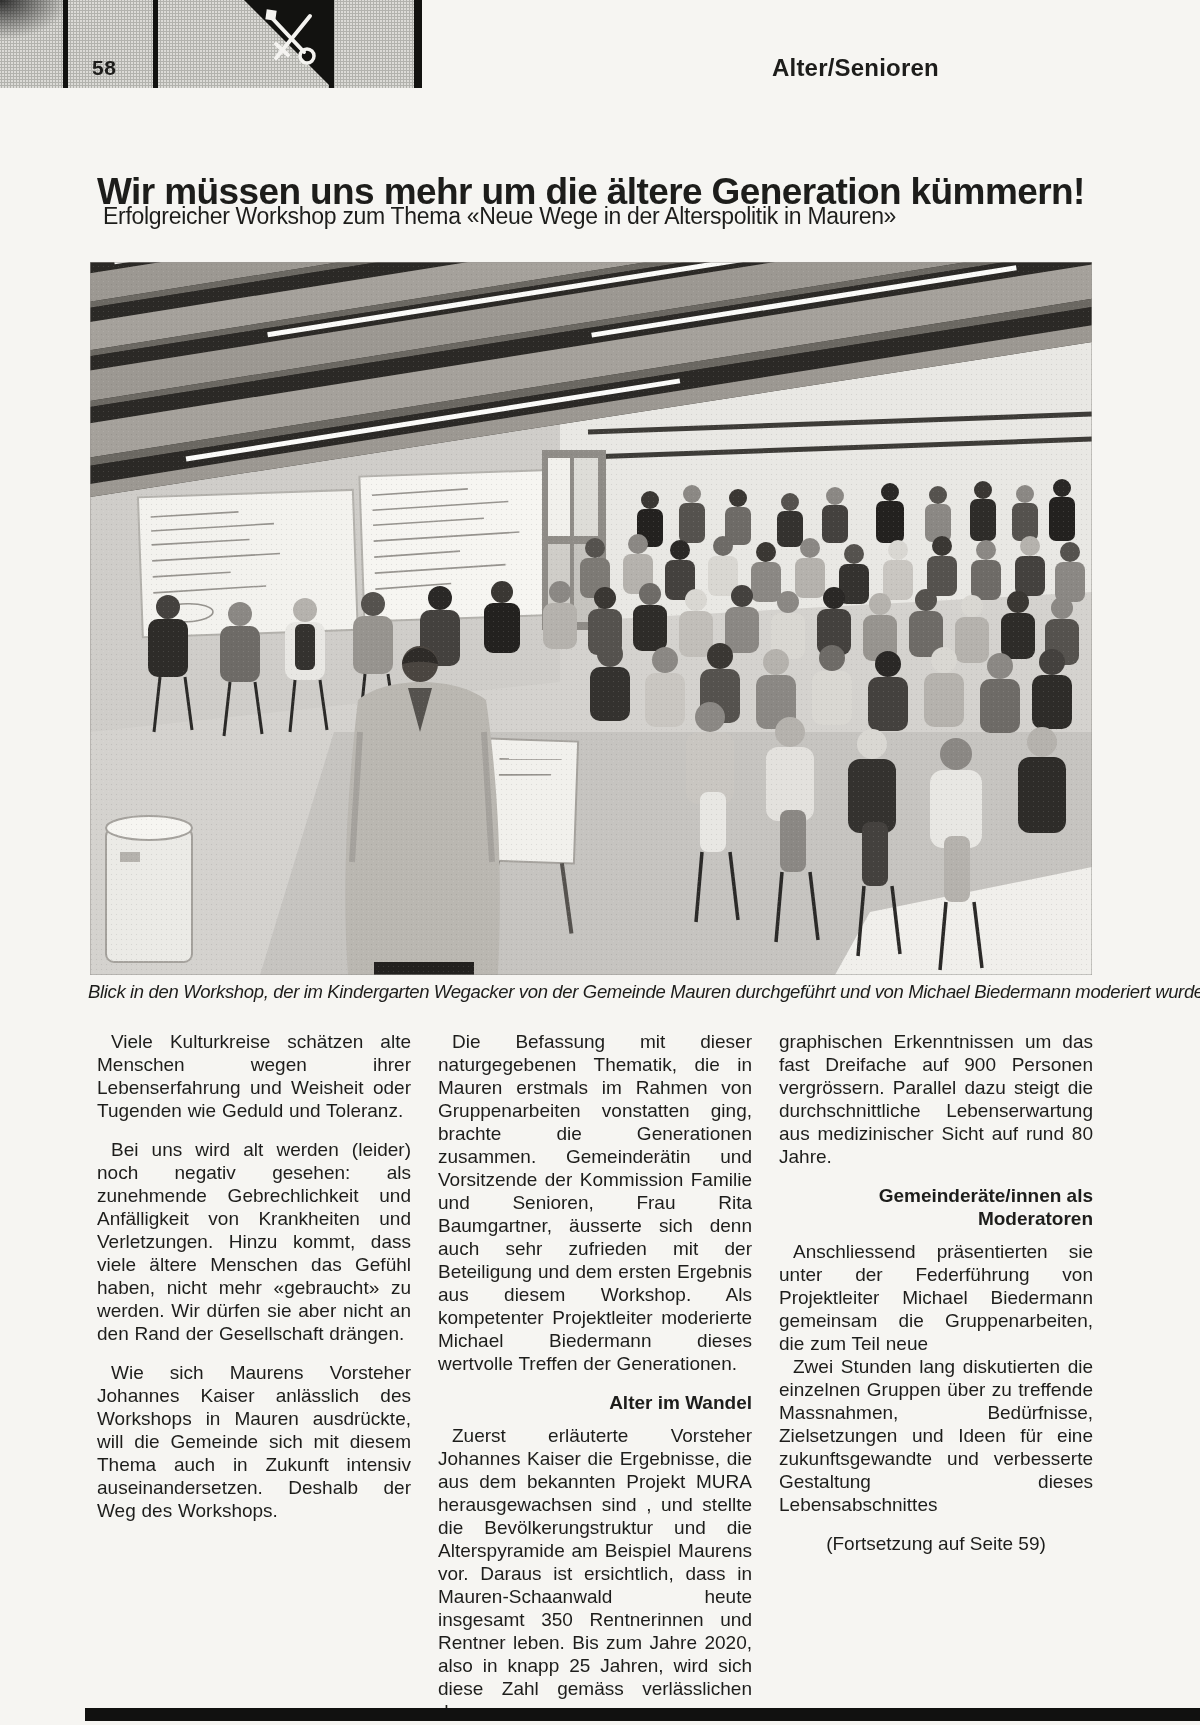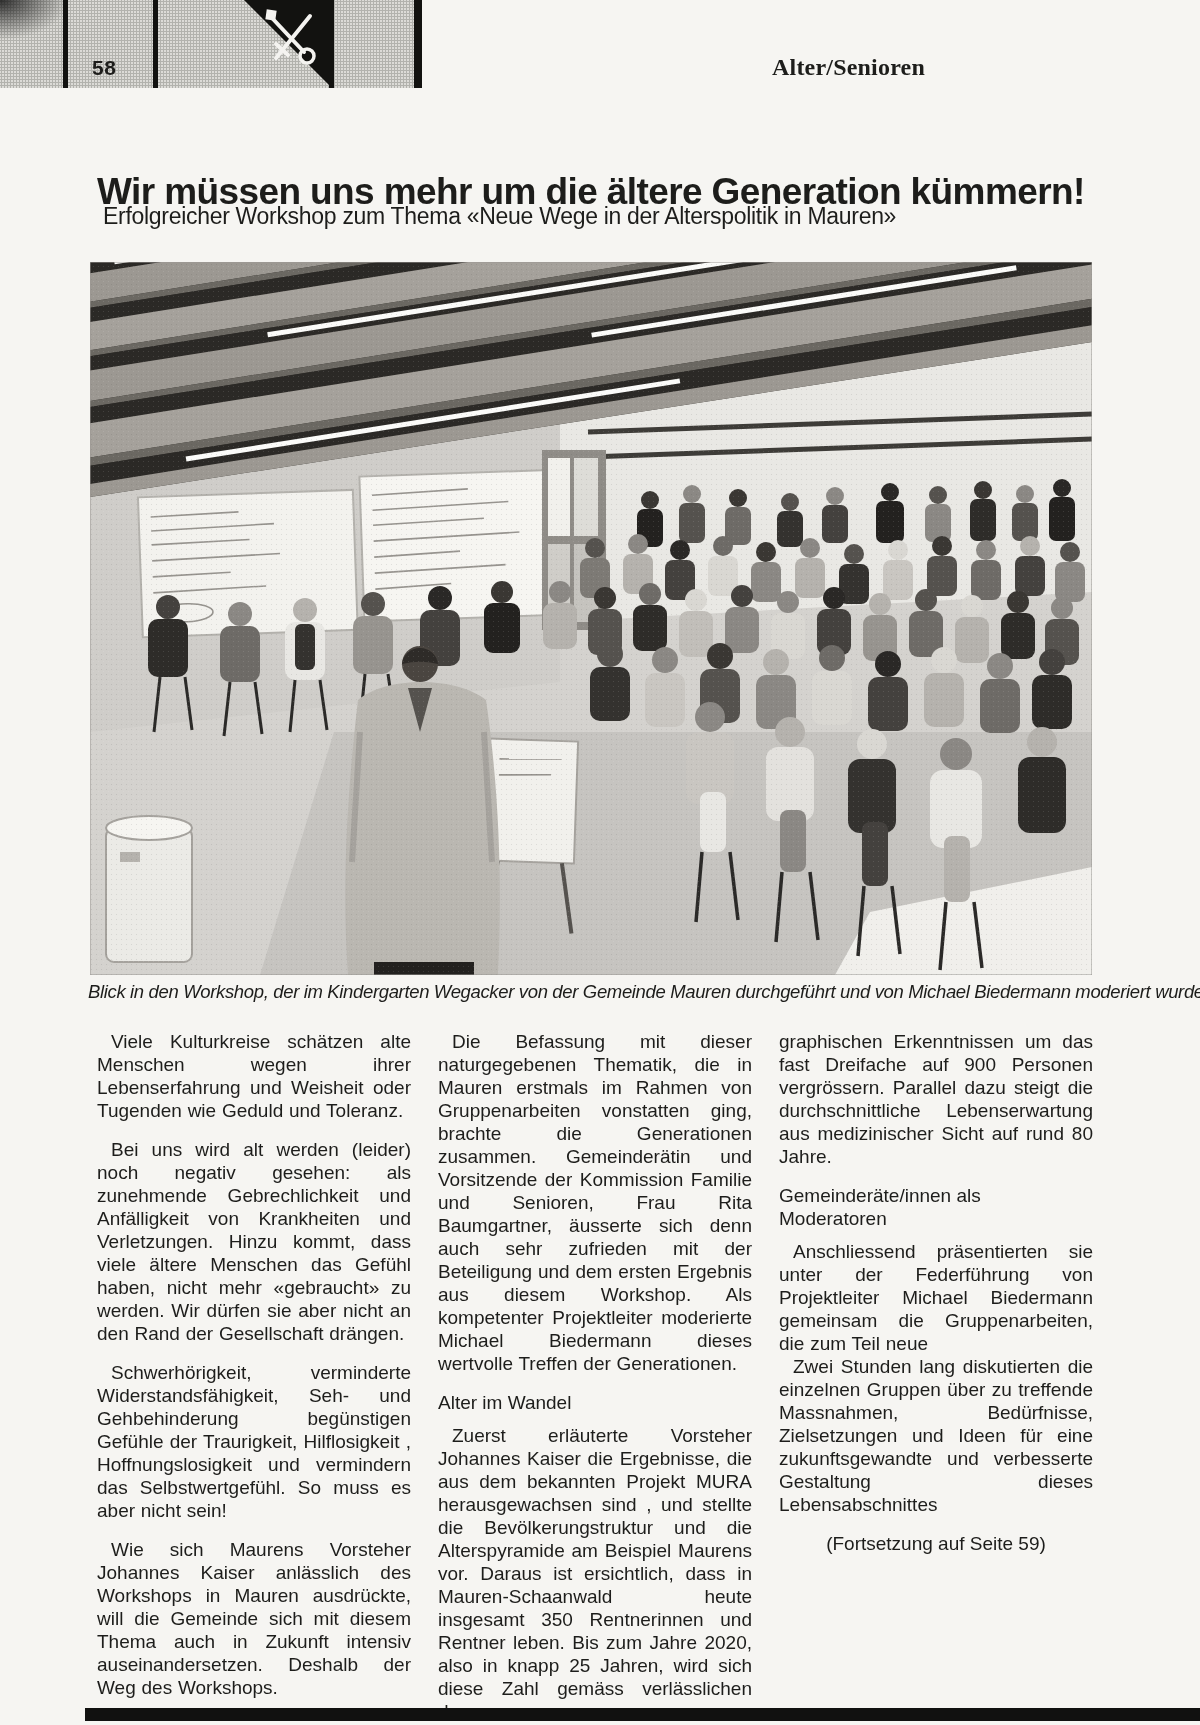--- a/index.html
+++ b/index.html
@@ -22,21 +22,21 @@
   .band .vbar{position:absolute;top:0;height:88px;background:#121210;}
   .vbar.b1{left:63px;width:5px;}
   .vbar.b2{left:153px;width:5px;}
   .vbar.b3{left:329px;width:5px;}
   .vbar.b4{left:414px;width:8px;}
   .page-number{
     position:absolute;left:92px;top:56px;font-size:21px;font-weight:bold;letter-spacing:.5px;
   }
   .triangle-emblem{position:absolute;left:242px;top:0;}
   .section-header{
-    position:absolute;left:772px;top:54px;font-size:24px;font-weight:bold;letter-spacing:.2px;font-family:Liberation Serif, serif;
+    position:absolute;left:772px;top:54px;font-size:24px;font-weight:bold;letter-spacing:.2px;
   }
   
   .headline{
     position:absolute;left:97px;top:146px;width:1000px;
     font-size:37px;font-weight:bold;letter-spacing:-0.6px;line-height:42px;white-space:nowrap;
   }
   .subheadline{
     position:absolute;left:103px;top:203px;width:1000px;
     font-size:23px;letter-spacing:-0.3px;
   }
@@ -51,21 +51,21 @@
     font-style:italic;font-size:18.5px;letter-spacing:-0.35px;white-space:nowrap;
   }
   
   .cols{
     position:absolute;left:97px;top:1030px;width:996px;
     display:grid;grid-template-columns:1fr 1fr 1fr;column-gap:27px;
     font-size:19px;line-height:23px;text-align:justify;
   }
   .cols p{margin:0 0 16px;text-indent:14px;word-spacing:.5px;}
   .cols p.no-indent{text-indent:0;}
-  .cols h3{font-size:19px;line-height:23px;margin:6px 0 10px;text-align:left;font-weight:normal;}
+  .cols h3{font-size:19px;line-height:23px;margin:6px 0 10px;text-align:right;font-weight:bold;}
   .continuation{text-align:center;text-indent:0;margin:12px;}
   
   .bottom-bar{
     position:absolute;left:85px;top:1708px;width:1115px;height:13px;background:#111110;
   }
 </style>
 </head>
 <body>
 
 <div class="band">
@@ -357,21 +357,20 @@
     <rect x="0" y="0" width="1002" height="713" fill="none" stroke="#9b9894" stroke-width="1"></rect>
   </svg>
 </div>
 
 <div class="caption">Blick in den Workshop, der im Kindergarten Wegacker von der Gemeinde Mauren durchgeführt und von Michael Biedermann moderiert wurde.</div>
 
 <div class="cols">
   <div class="col">
     <p>Viele Kulturkreise schätzen alte Menschen wegen ihrer Lebenserfahrung und Weisheit oder Tugenden wie Geduld und Toleranz.</p>
     <p>Bei uns wird alt werden (leider) noch negativ gesehen: als zunehmende Gebrechlichkeit und Anfälligkeit von Krankheiten und Verletzungen. Hinzu kommt, dass viele ältere Menschen das Gefühl haben, nicht mehr «gebraucht» zu werden. Wir dürfen sie aber nicht an den Rand der Gesellschaft drängen.</p>
-    <p>Schwerhörigkeit, verminderte Widerstandsfähigkeit, Seh- und Gehbehinderung begünstigen Gefühle der Traurigkeit, Hilflosigkeit , Hoffnungslosigkeit und vermindern das Selbstwertgefühl. So muss es aber nicht sein!</p>
     <p>Wie sich Maurens Vorsteher Johannes Kaiser anlässlich des Workshops in Mauren ausdrückte, will die Gemeinde sich mit diesem Thema auch in Zukunft intensiv auseinandersetzen. Deshalb der Weg des Workshops.</p>
   </div>
   <div class="col">
     <p>Die Befassung mit dieser naturgegebenen Thematik, die in Mauren erstmals im Rahmen von Gruppenarbeiten vonstatten ging, brachte die Generationen zusammen. Gemeinderätin und Vorsitzende der Kommission Familie und Senioren, Frau Rita Baumgartner, äusserte sich denn auch sehr zufrieden mit der Beteiligung und dem ersten Ergebnis aus diesem Workshop. Als kompetenter Projektleiter moderierte Michael Biedermann dieses wertvolle Treffen der Generationen.</p>
     <h3>Alter im Wandel</h3>
     <p>Zuerst erläuterte Vorsteher Johannes Kaiser die Ergebnisse, die aus dem bekannten Projekt MURA herausgewachsen sind , und stellte die Bevölkerungstruktur und die Alterspyramide am Beispiel Maurens vor. Daraus ist ersichtlich, dass in Mauren-Schaanwald heute insgesamt 350 Rentnerinnen und Rentner leben. Bis zum Jahre 2020, also in knapp 25 Jahren, wird sich diese Zahl gemäss verlässlichen demo-</p>
   </div>
   <div class="col">
     <p class="no-indent">graphischen Erkenntnissen um das fast Dreifache auf 900 Personen vergrössern. Parallel dazu steigt die durchschnittliche Lebenserwartung aus medizinischer Sicht auf rund 80 Jahre.</p>
     <h3>Gemeinderäte/innen als Moderatoren</h3>

